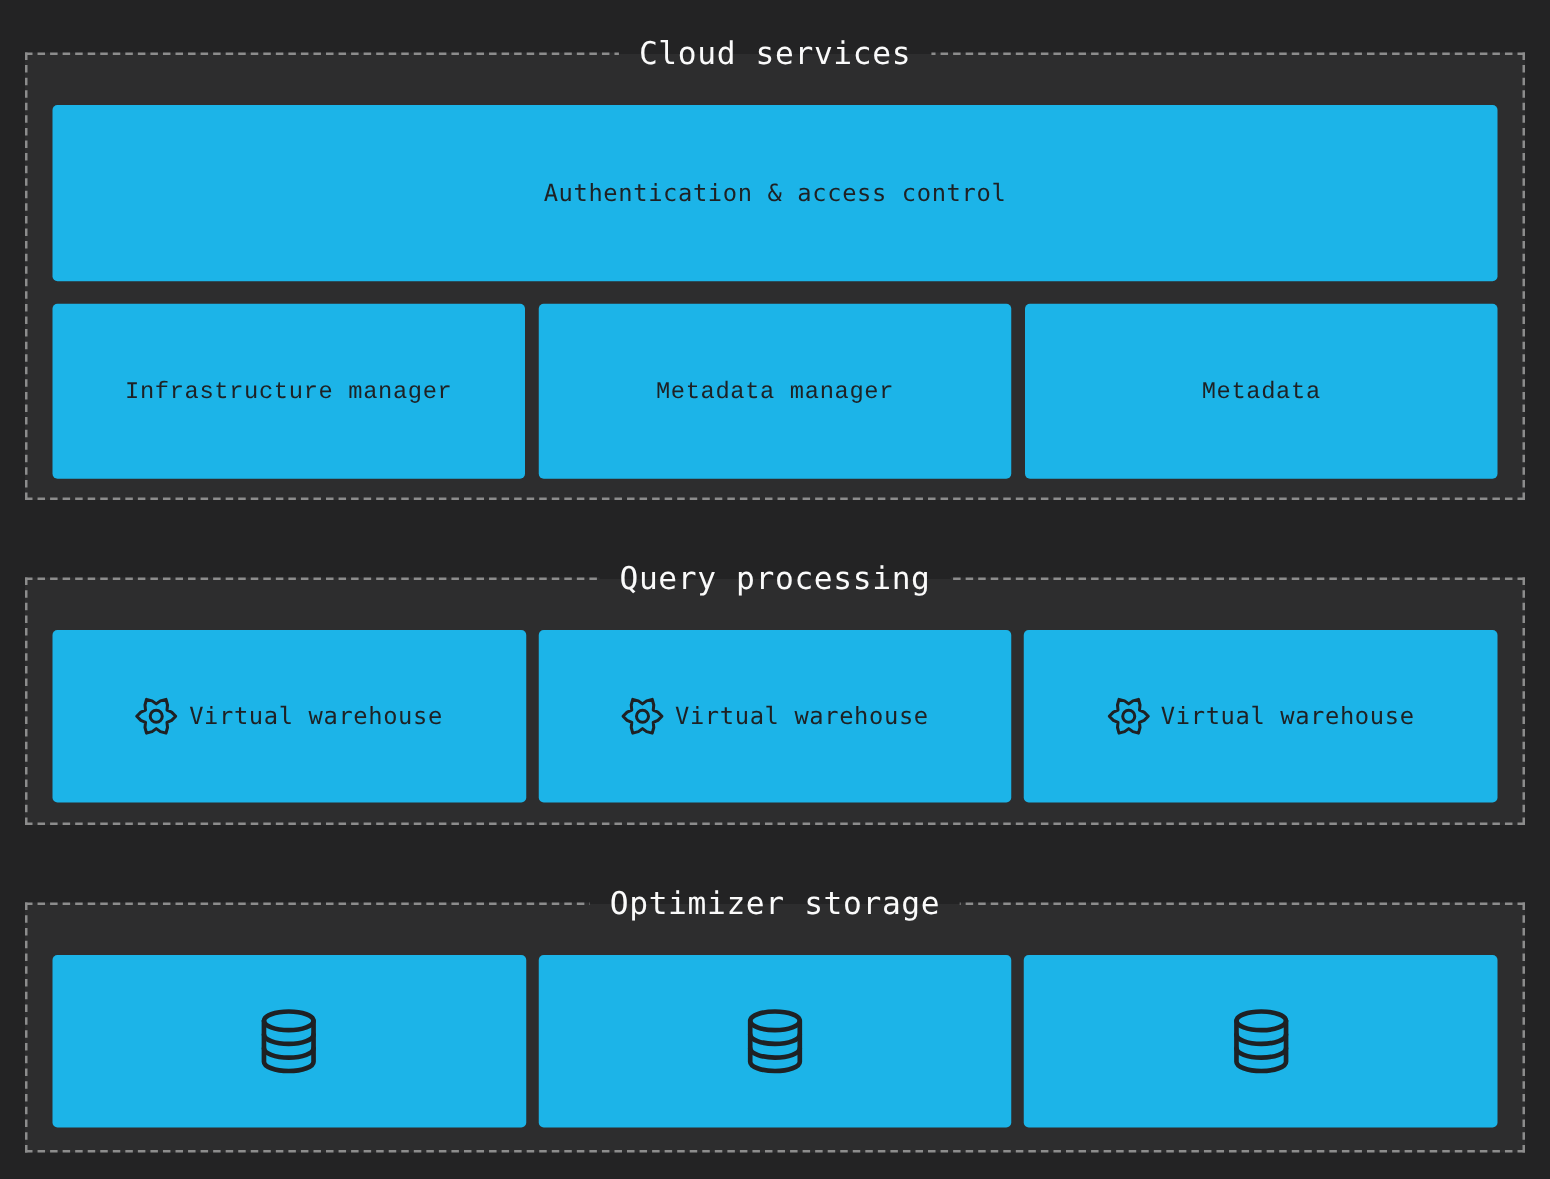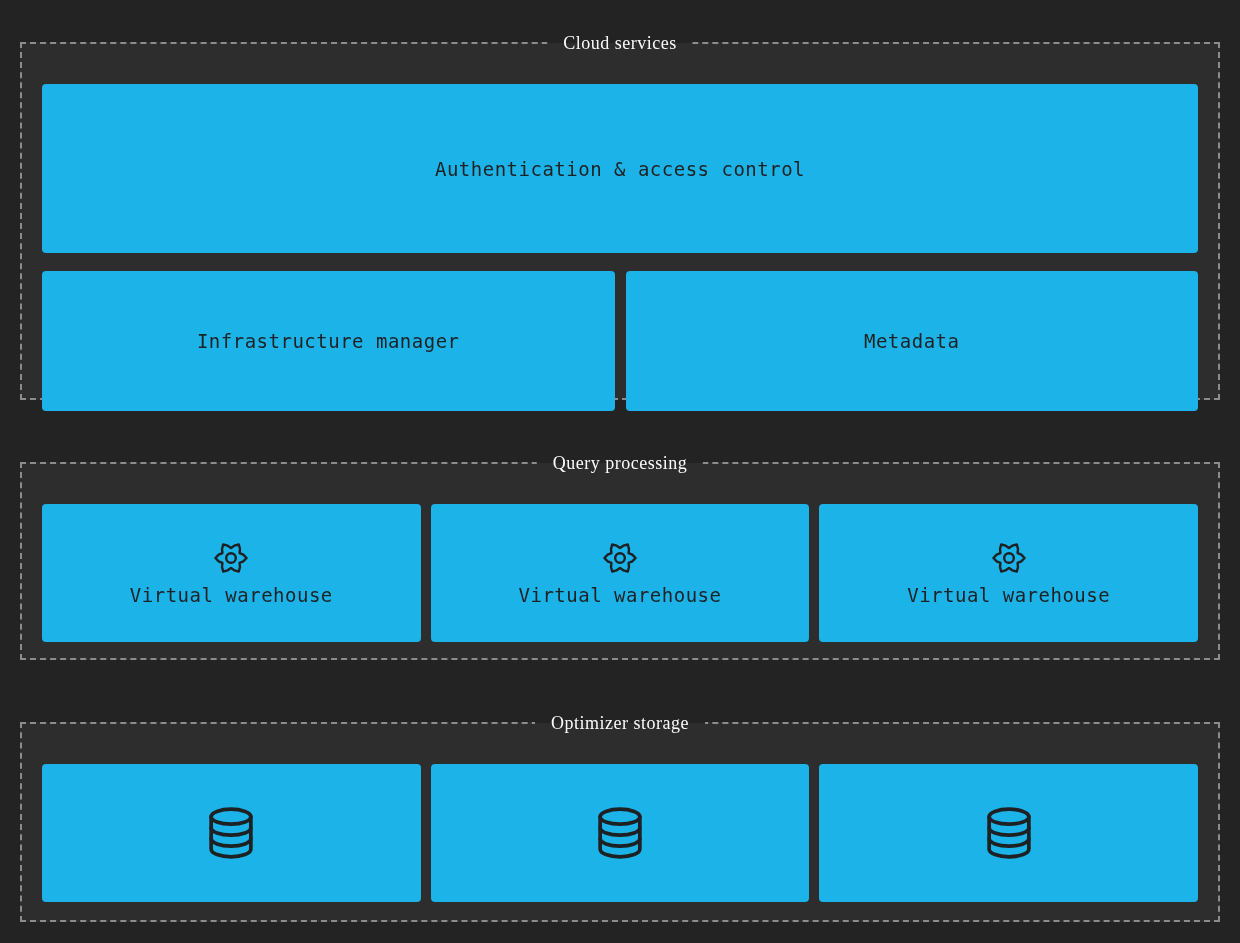--- a/index.html
+++ b/index.html
@@ -18,65 +18,67 @@
     padding: 40px 20px 20px 20px;
   }
   .group-cloud    { margin-top: 42px; height: 358px; }
   .group-query    { margin-top: 62px; height: 198px; }
   .group-storage  { margin-top: 62px; height: 200px; }
   .legend {
     position: absolute;
     top: -21px; left: 50%;
     transform: translateX(-50%);
     padding: 0 16px;
-    font-size: 18px;
+    font-size: 25px;
     line-height: 40px;
     letter-spacing: 0.5px;
     color: #fafafa;
     background: linear-gradient(#232324 0 20px, #2d2d2e 20px 100%);
     white-space: nowrap;
-    font-family: Liberation Serif, serif;
   }
   .box {
     background: #1cb4e8;
     border-radius: 4px;
     color: #1e2124;
     display: flex;
     align-items: center;
     justify-content: center;
     font-size: 19px;
     letter-spacing: 0.5px;
   }
-  .auth-box { height: 169px; margin-bottom: 18px; }
+  .auth-box { height: 141px; margin-bottom: 18px; }
   .row { display: flex; }
   .row-4 { gap: 11px; }
   .row-3 { gap: 10px; }
-  .row-4 .box { flex: 1; height: 140px; }
+  .row-4 .box { flex: 1; height: 140px; font-family: Liberation Mono, monospace; }
   .row-3 .box { flex: 1; height: 138px; }
-  .warehouse-box { flex-direction: column; gap: 9px; }
+  .warehouse-box { gap: 9px; }
   .icon { display: block; }
   .icon * { fill: none; stroke: #1e2124; }
   .gear-svg     { width: 34px; height: 34px; }
   .gear-svg *   { stroke-width: 1.7; stroke-linejoin: round; }
   .db-svg       { width: 56px; height: 58px; }
   .db-svg *     { stroke-width: 1.6; stroke-linecap: round; }
 </style>
 </head>
 <body>
 
 <div>
 
   <section class="group group-cloud">
     <div class="legend">Cloud services</div>
     <div class="box auth-box">
       <span>Authentication &amp; access control</span>
     </div>
     <div class="row row-4">
       <div class="box">
         <span>Infrastructure manager</span>
+      </div>
+      <div class="box">
+        <span>Metadata manager</span>
       </div>
       <div class="box">
         <span>Metadata</span>
       </div>
     </div>
   </section>
 
   <section class="group group-query">
     <div class="legend">Query processing</div>
     <div class="row row-3">

